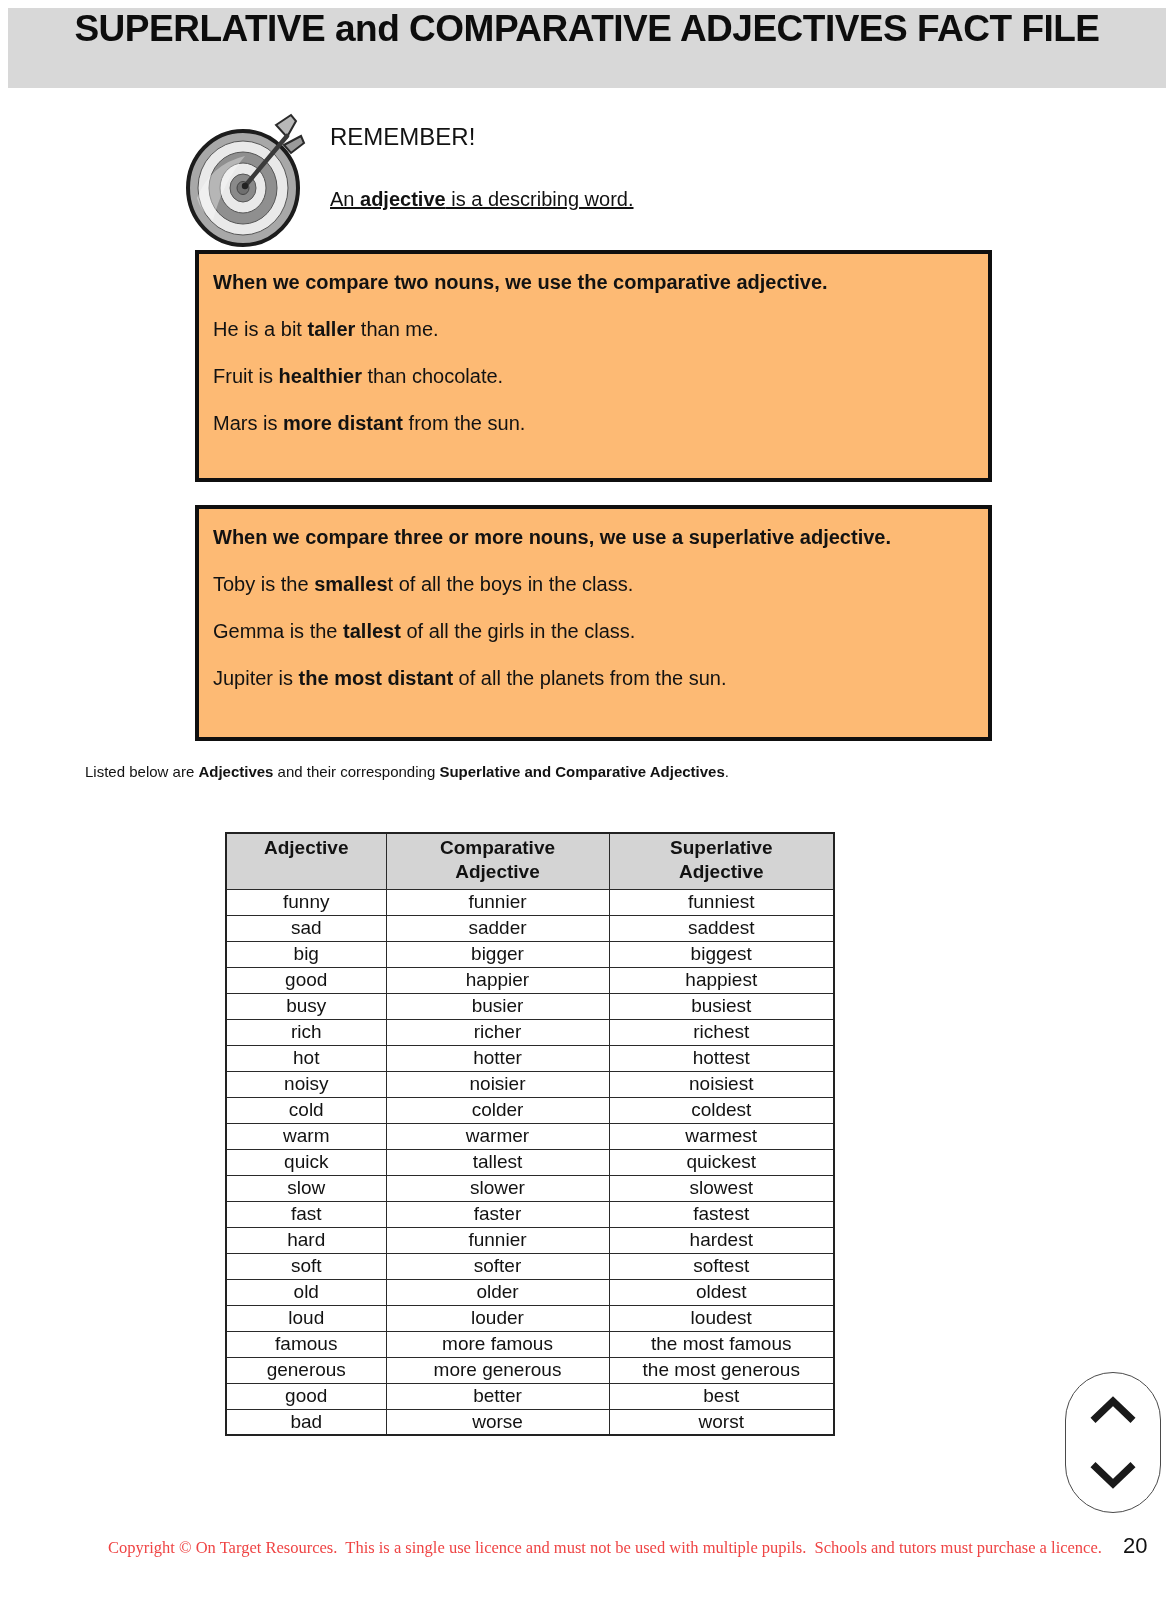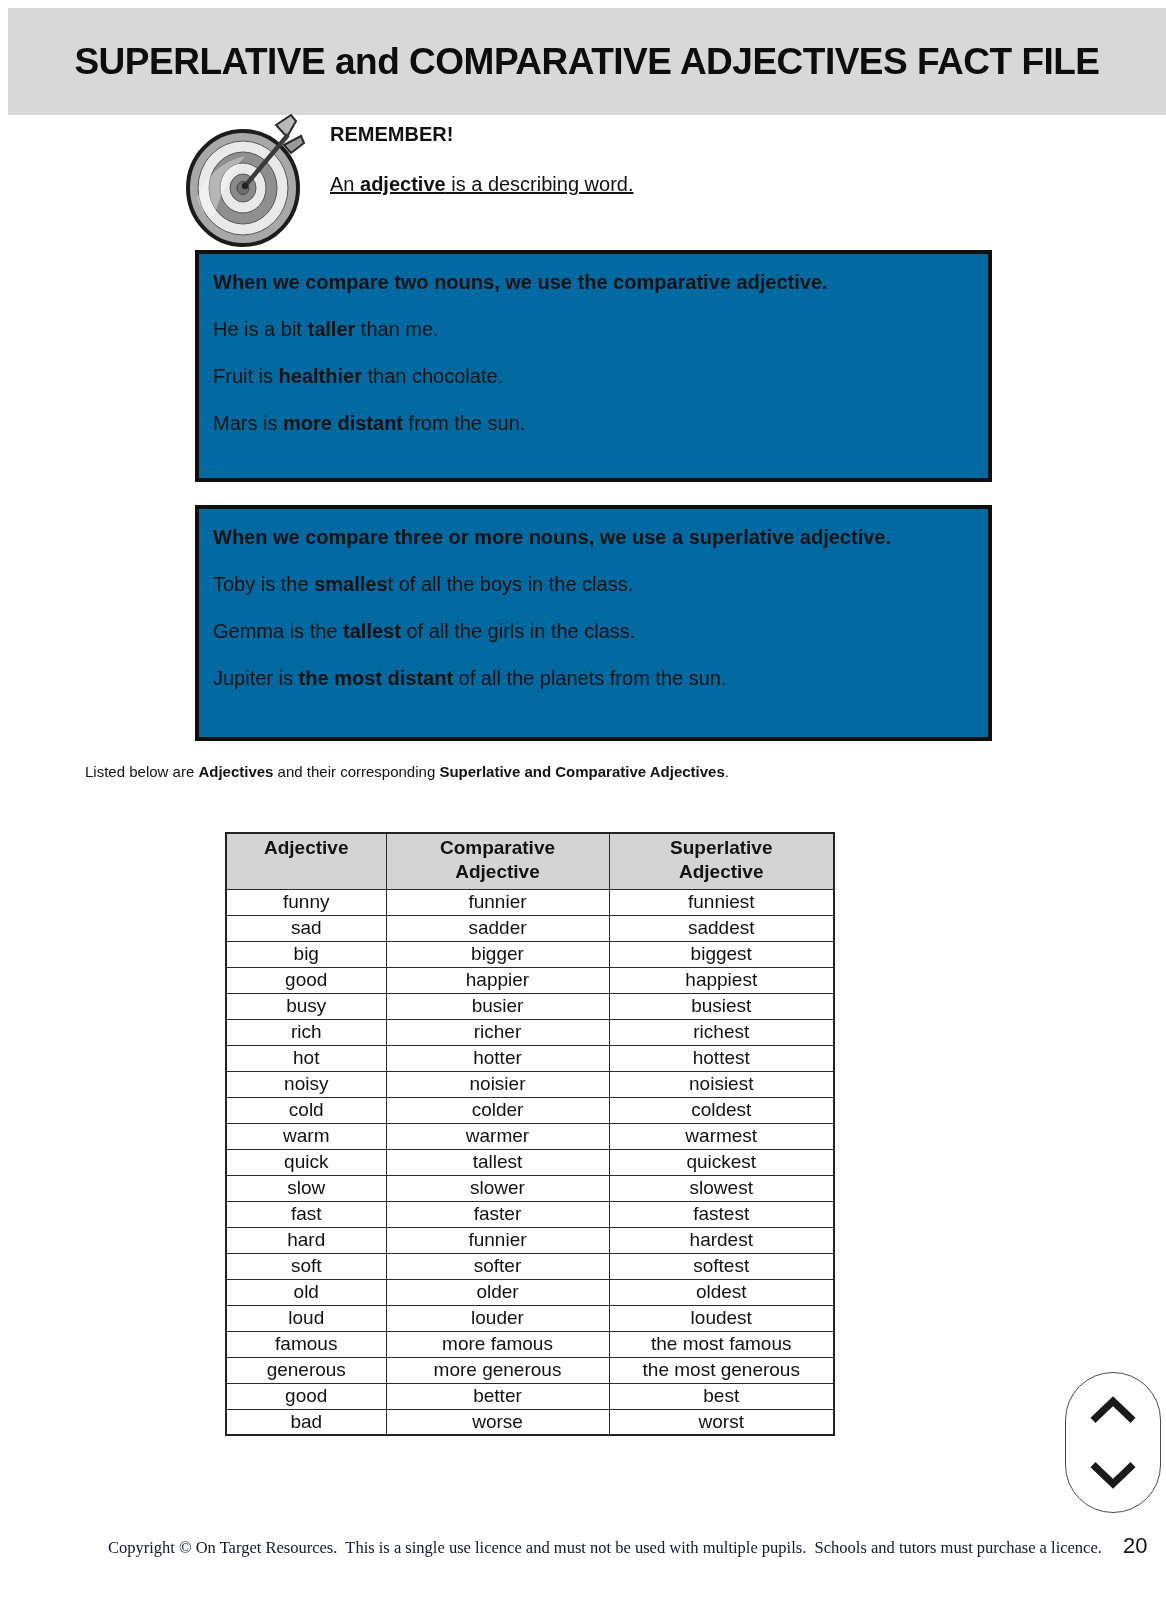--- a/index.html
+++ b/index.html
@@ -4,34 +4,34 @@
 <style>
   * { margin:0; padding:0; box-sizing:border-box; }
   html,body { background:#ffffff; }
   #page {
     position:relative; width:1166px; height:1620px; background:#ffffff;
     font-family:"Liberation Sans", sans-serif; color:#121212; overflow:hidden;
   }
 
   
   .banner {
-    position:absolute; left:8px; top:8px; right:0; height:107px;
-    background:#d8d8d8; display:flex; align-items:center; justify-content:center;
+    position:absolute; left:8px; top:8px; right:0; height:80px;
+    background:#d8d8d8; display:flex; align-items:flex-start; justify-content:center;
   }
   .banner h1 { font-size:37px; font-weight:bold; letter-spacing:-0.5px; color:#0d0d0d; white-space:nowrap; }
 
   
   .target-wrap { position:absolute; left:183px; top:112px; width:128px; height:136px; }
   .remember-text { position:absolute; left:330px; top:123px; width:640px; }
-  .remember-text .rem-head { font-size:20px; font-weight:bold; margin-bottom:27px; }
+  .remember-text .rem-head { font-size:24px; font-weight:normal; margin-bottom:37px; }
   .remember-text .rem-line { font-size:20px;text-decoration:underline; }
 
   
   .rule-box {
-    position:absolute; left:195px; width:797px; background:#0369a1;
+    position:absolute; left:195px; width:797px; background:#fdba74;
     border:4px solid #0f0f0f; padding:17px 14px 10px 14px;
   }
   .rule-box.box1 { top:250px; height:232px; }
   .rule-box.box2 { top:505px; height:236px; }
   .rule-box .rule-heading { font-size:20px; font-weight:bold; margin-bottom:24px; }
   .rule-box p.example { font-size:20px; margin-bottom:24px; }
 
   
   .intro { position:absolute; left:85px; top:763px; font-size:15px; width:1020px; }
 
@@ -62,21 +62,21 @@
     display:flex; flex-direction:column; align-items:center; justify-content:space-between;
     padding:21px 0;
   }
   .scroll-btn { background:none; border:none; padding:0; cursor:pointer; line-height:0; }
 
   
   .footer {
     position:absolute; left:108px; top:1533px; display:flex; align-items:baseline;
   }
   .footer .copyright {
-    font-family:"Liberation Serif", serif; font-size:16.5px; color:#0f172a; white-space:pre;
+    font-family:"Liberation Serif", serif; font-size:16.5px; color:#ef4444; white-space:pre;
   }
   .footer .page-number {
     font-family:"Liberation Sans", sans-serif; font-size:22px; color:#111; margin-left:21px;
   }
 
   strong { font-weight:bold; }
 </style>
 </head>
 <body>
 

